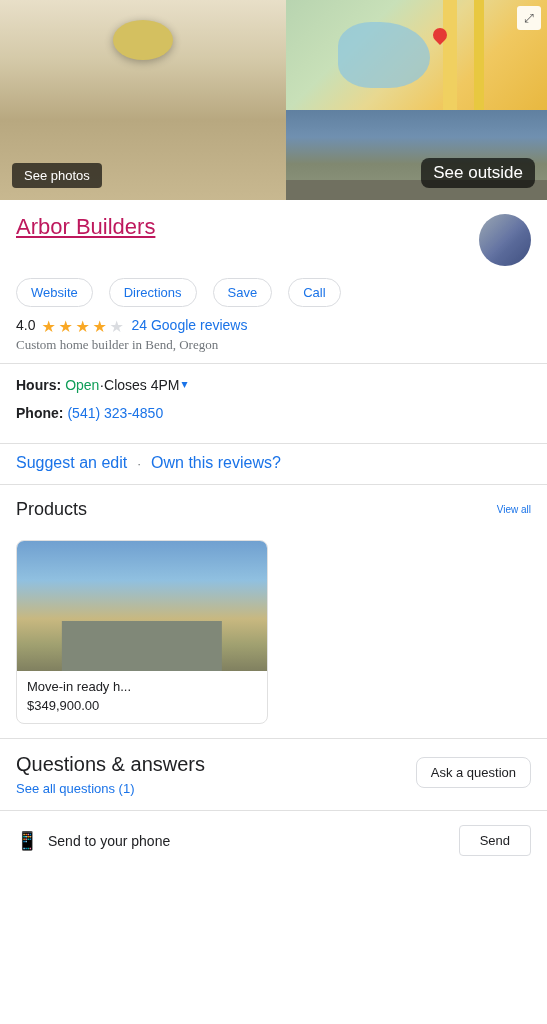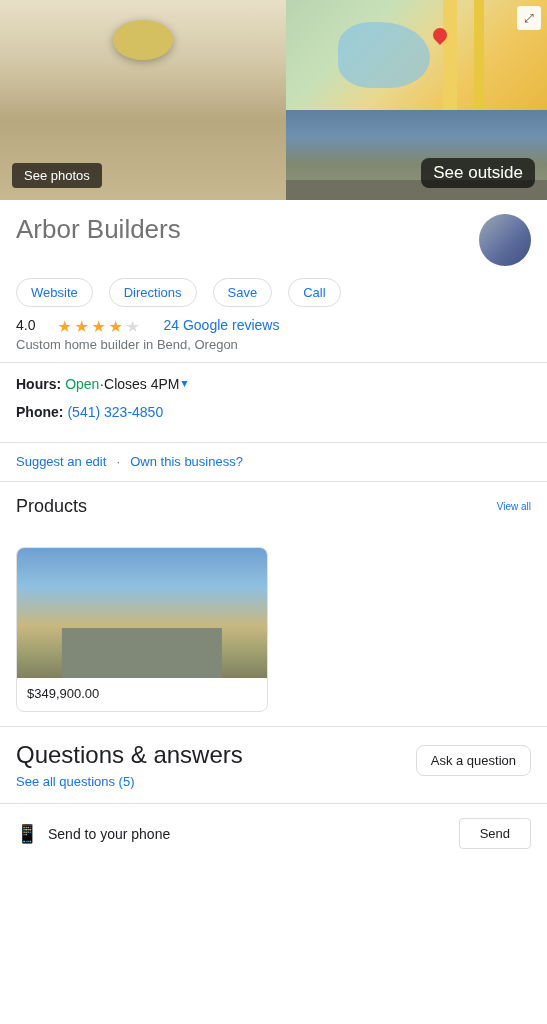--- a/index.html
+++ b/index.html
@@ -148,24 +148,25 @@
       padding: 14px 16px 10px;
       border-bottom: 1px solid #e0e0e0;
     }
     .business-header {
       display: flex;
       align-items: flex-start;
       justify-content: space-between;
       margin-bottom: 12px;
     }
     .business-name {
-      font-size: 26px;
+      font-size: 22px;
       font-weight: 400;
-      color: #737373;
+      color: #be185d;
       line-height: 1.2;
+      text-decoration: underline;
     }
     .business-avatar {
       width: 52px;
       height: 52px;
       border-radius: 50%;
       background: linear-gradient(135deg, #8090a0 0%, #6070a0 50%, #405080 100%);
       overflow: hidden;
       flex-shrink: 0;
       position: relative;
     }
@@ -189,21 +190,21 @@
       border-radius: 20px;
       font-size: 13px;
       color: #1a73e8;
       cursor: pointer;
       white-space: nowrap;
     }
 
     
     .rating-row {
       display: flex;
-      gap: 22px;
+      gap: 6px;
       margin-bottom: 4px;
     }
     .rating-number {
       font-size: 14px;
       font-weight: 500;
       color: #202124;
     }
     .stars {
       display: flex;
       gap: 1px;
@@ -217,20 +218,21 @@
     .star-empty { color: #dadce0; font-size: 16px; }
     .reviews-link {
       color: #1a73e8;
       text-decoration: none;
       font-size: 14px;
       cursor: pointer;
     }
     .business-type {
       color: #70757a;
       font-size: 13px;
+      font-family: Liberation Serif, serif;
     }
 
     
     .details-section {
       padding: 12px 16px;
       border-bottom: 1px solid #e0e0e0;
     }
     .detail-row {
       display: flex;
       align-items: flex-start;
@@ -267,39 +269,39 @@
     }
 
     
     .edit-links {
       padding: 10px 16px 12px;
       border-bottom: 1px solid #e0e0e0;
     }
     .edit-link {
       color: #1a73e8;
       text-decoration: none;
-      font-size: 13px;
+      font-size: 16px;
       cursor: pointer;
     }
     .edit-sep {
       color: #70757a;
       margin: 0 6px;
       font-size: 13px;
     }
 
     
     .products-section {
       padding: 14px 16px;
       border-bottom: 1px solid #e0e0e0;
     }
     .products-header {
       display: flex;
       align-items: center;
       justify-content: space-between;
-      margin-bottom: 30px;
+      margin-bottom: 20px;
     }
     .products-title {
       font-size: 18px;
       font-weight: 500;
       color: #202124;
     }
     .view-all-link {
       color: #1a73e8;
       font-size: 10px;
       text-decoration: none;
@@ -361,21 +363,21 @@
     
     .qa-section {
       padding: 14px 16px;
       border-bottom: 1px solid #e0e0e0;
       display: flex;
       align-items: flex-start;
       justify-content: space-between;
     }
     .qa-left {}
     .qa-title {
-      font-size: 24px;
+      font-size: 20px;
       font-weight: 500;
       color: #202124;
       margin-bottom: 4px;
     }
     .qa-link {
       color: #1a73e8;
       font-size: 13px;
       cursor: pointer;
       text-decoration: none;
     }
@@ -483,48 +485,49 @@
   </div>
   <div class="detail-row">
     <span class="detail-label">Phone:</span>
     <a class="phone-link">(541) 323-4850</a>
   </div>
 </div>
 
 <div class="edit-links">
   <a class="edit-link">Suggest an edit</a>
   <span class="edit-sep"> · </span>
-  <a class="edit-link">Own this business?</a>
+  <a class="edit-link">Own this reviews?</a>
 </div>
 
 <div class="products-section">
   <div class="products-header">
     <h2 class="products-title">Products</h2>
     <a class="view-all-link">View all</a>
   </div>
   <div class="products-grid">
 
     <div class="product-card">
       <div class="product-img product-img-1">
         <div class="house-sim">
           <div class="house-body"></div>
         </div>
       </div>
       <div class="product-info">
+        <div class="product-name">Move-in ready h...</div>
         <div class="product-price">$349,900.00</div>
       </div>
     </div>
 
   </div>
 </div>
 
 <div class="qa-section">
   <div class="qa-left">
     <div class="qa-title">Questions &amp; answers</div>
-    <a class="qa-link">See all questions (5)</a>
+    <a class="qa-link">See all questions (1)</a>
   </div>
   <button class="ask-btn">Ask a question</button>
 </div>
 
 <div class="send-section">
   <div class="send-left">
     <span class="send-icon">📱</span>
     <span class="send-label">Send to your phone</span>
   </div>
   <button class="send-btn">Send</button>

